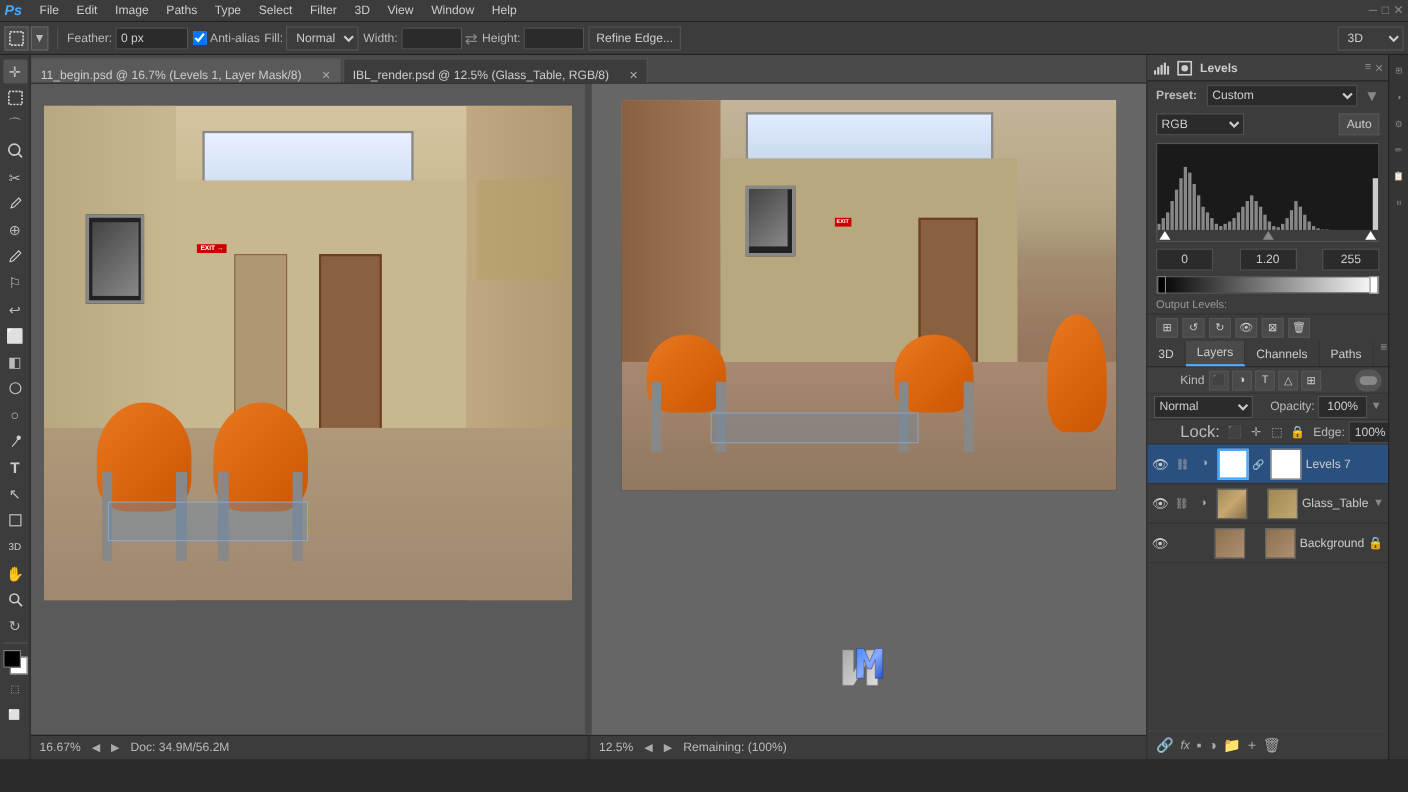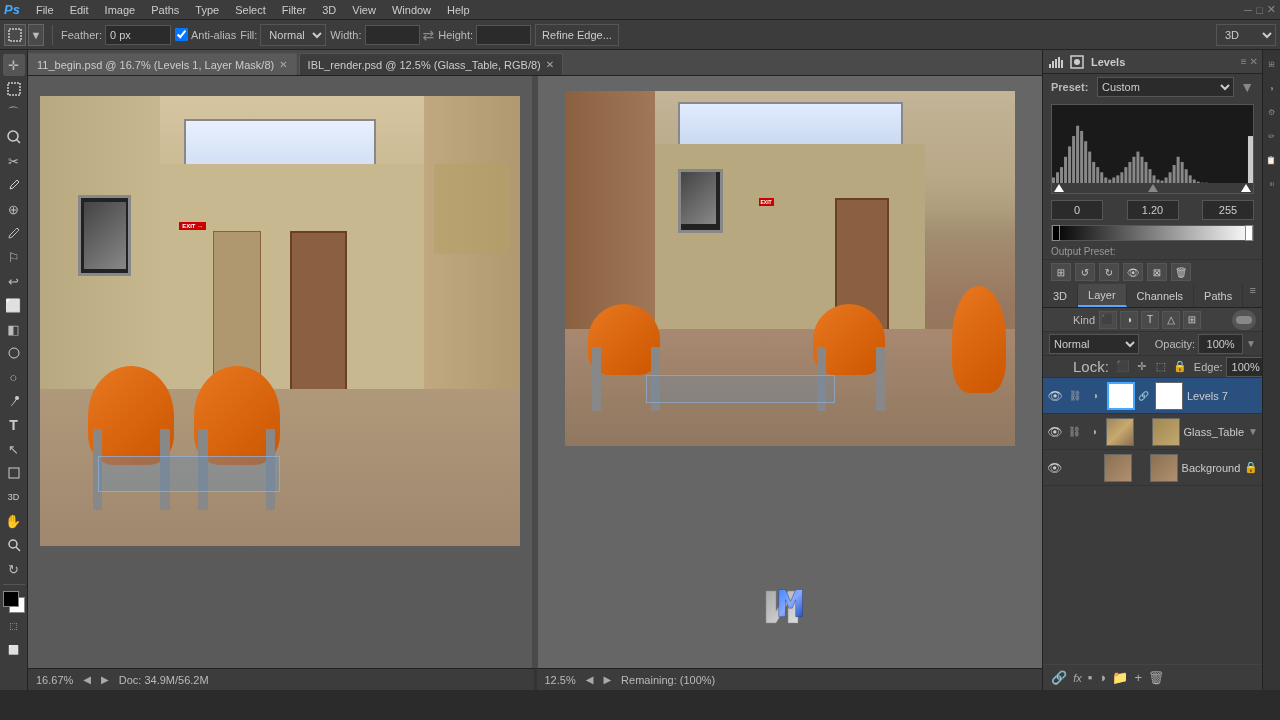--- a/index.html
+++ b/index.html
@@ -136,24 +136,24 @@
     }
     .doc-tab {
       height: 22px;
       background: #3c3c3c;
       border: 1px solid #555;
       border-bottom: none;
       padding: 0 8px;
       font-size: 11px;
       color: #ccc;
       display: flex;
-      align-items: center;
+      align-items: flex-end;
       cursor: pointer;
       margin-right: 2px;
-      gap: 5px;
+      gap: 18px;
     }
     .doc-tab.active { background: #5a5a5a; }
     .doc-tab .close-x { color: #aaa; font-size: 10px; cursor: pointer; }
 
     #canvases {
       flex: 1;
       display: flex;
       position: relative;
       overflow: hidden;
     }
@@ -880,20 +880,29 @@
 
     <div class="prop-row">
       <span class="prop-label">Preset:</span>
       <select class="prop-select">
         <option>Custom</option>
         <option>Default</option>
       </select>
       <span style="font-size:14px;color:#888;cursor:pointer;">▼</span>
     </div>
 
+    <div class="prop-row">
+      <select class="prop-select" style="width:80px;flex:none;">
+        <option>RGB</option>
+        <option>Red</option>
+        <option>Green</option>
+        <option>Blue</option>
+      </select>
+      <button class="prop-btn" style="margin-left:auto;">Auto</button>
+    </div>
 
     <div id="histogram-area">
       <svg id="histogram-canvas" width="200" height="85" viewBox="0 0 200 85" preserveAspectRatio="none">
 
         <rect x="0" y="70" width="3" height="15" fill="#888"></rect>
         <rect x="4" y="65" width="3" height="20" fill="#888"></rect>
         <rect x="8" y="60" width="3" height="25" fill="#888"></rect>
         <rect x="12" y="50" width="3" height="35" fill="#888"></rect>
         <rect x="16" y="40" width="3" height="45" fill="#888"></rect>
         <rect x="20" y="30" width="3" height="55" fill="#888"></rect>
@@ -955,36 +964,36 @@
     <div class="levels-inputs">
       <input class="levels-input" value="0" style="">
       <input class="levels-input" value="1.20" style="">
       <input class="levels-input" value="255" style="">
     </div>
 
     <div class="gradient-slider">
       <div class="slider-handle black"></div>
       <div class="slider-handle white"></div>
     </div>
-    <div class="output-label">Output Preset:</div>
+    <div class="output-label">Output Levels:</div>
 
     <div class="layer-actions">
       <div class="la-btn">⊞</div>
       <div class="la-btn">↺</div>
       <div class="la-btn">↻</div>
       <div class="la-btn">👁</div>
       <div class="la-btn">⊠</div>
       <div class="la-btn">🗑</div>
     </div>
 
     <div id="layers-panel">
 
       <div class="layers-tabs">
         <div class="layers-tab">3D</div>
-        <div class="layers-tab active">Layer</div>
+        <div class="layers-tab active">Layers</div>
         <div class="layers-tab">Channels</div>
         <div class="layers-tab">Paths</div>
         <span class="layers-tab-icon">≡</span>
       </div>
 
       <div class="layers-filter">
         <span class="filter-label">Kind</span>
         <div class="filter-icons">
           <div class="filter-icon">⬛</div>
           <div class="filter-icon">◑</div>

